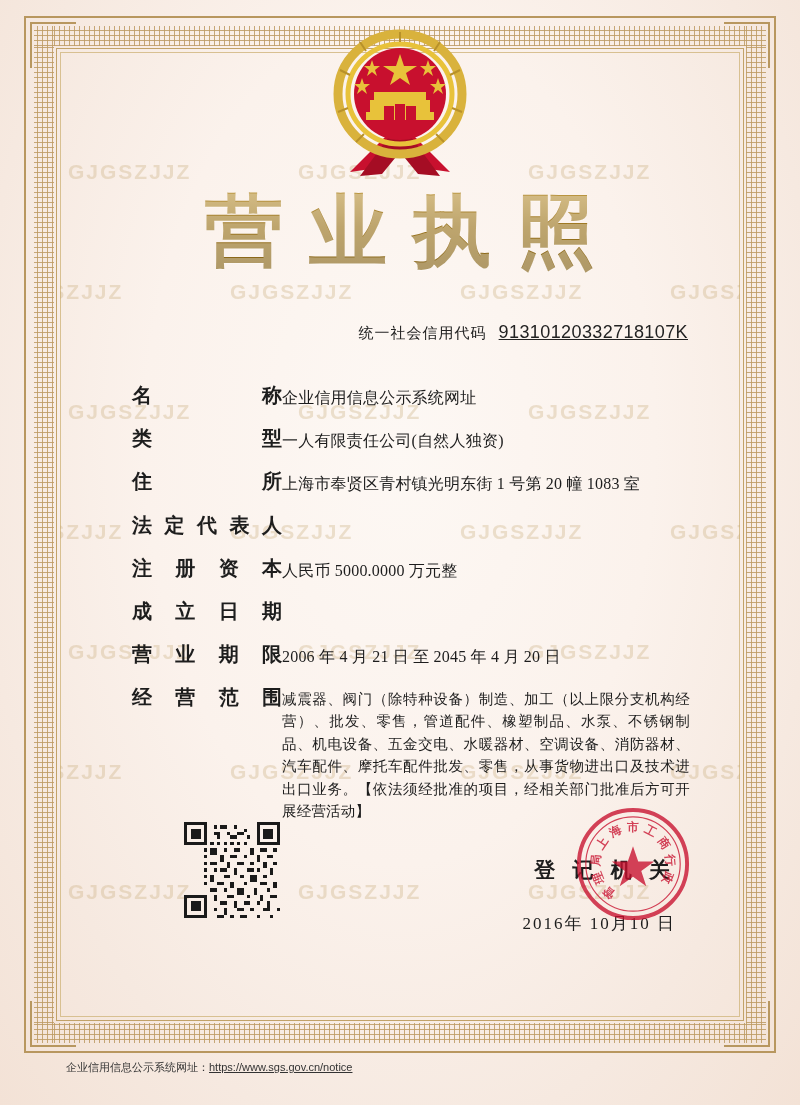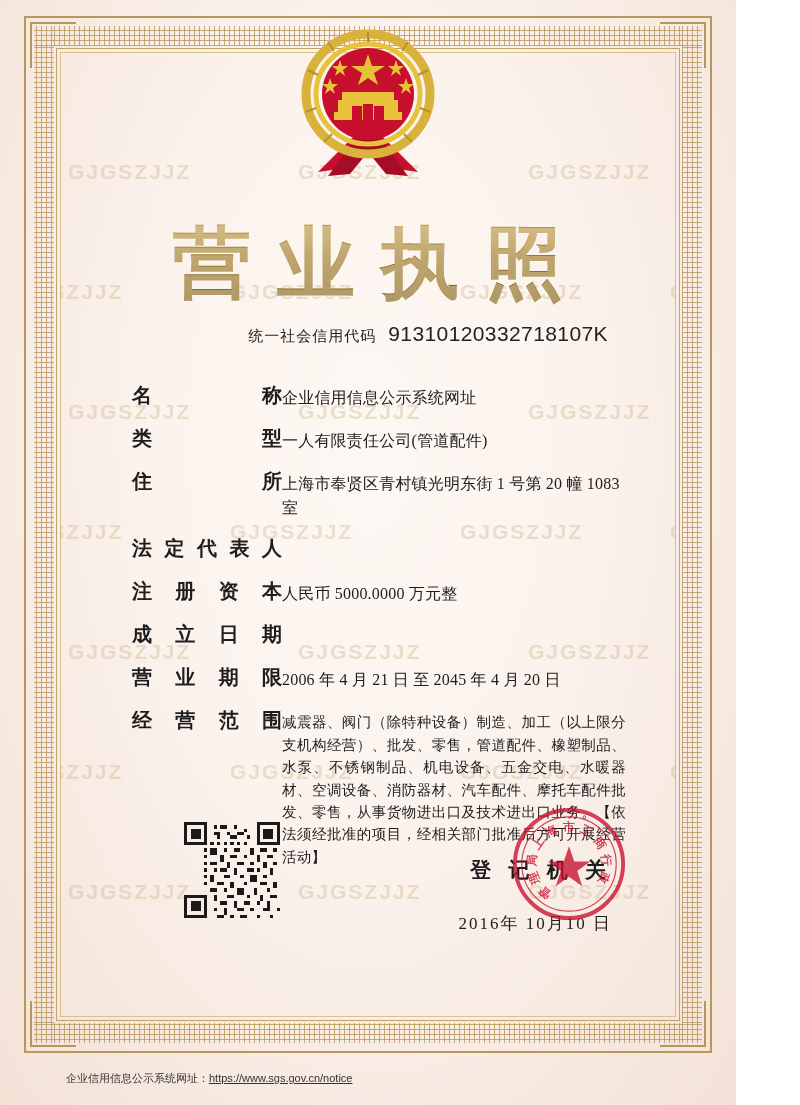--- a/index.html
+++ b/index.html
@@ -8,21 +8,21 @@
   }
   body {
     width: 800px;
     height: 1105px;
     background: #ffffff;
     font-family: "Liberation Serif", serif;
     overflow: hidden;
   }
   .page {
     position: relative;
-    width: 736px;
+    width: 800px;
     height: 1105px;
     background:
       radial-gradient(ellipse at 50% 40%, #fdf8f4 0%, #fbf2ec 45%, #f6e9e0 75%, #f3e2d6 100%);
     box-sizing: border-box;
   }
 
   
   .frame-outer {
     position: absolute;
     left: 24px; top: 16px; right: 24px; bottom: 52px;
@@ -92,61 +92,62 @@
     top: 26px;
     transform: translateX(-50%);
     width: 160px;
     height: 150px;
   }
 
   
   .title {
     position: absolute;
     left: 0; right: 0;
-    top: 212px;
+    top: 180px;
     text-align: center;
     font-family: "Liberation Serif", serif;
     font-weight: bold;
     font-size: 78px;
     letter-spacing: 26px;
     text-indent: 26px;
     color: #8d6a1f;
     background: linear-gradient(180deg, #c8a44f 0%, #9b7520 45%, #7d5c13 100%);
     -webkit-background-clip: text;
     background-clip: text;
     -webkit-text-fill-color: transparent;
     text-shadow: 0 1px 0 rgba(255,255,255,.35);
   }
 
   
   .codes {
     position: absolute;
-    right: 128px;
+    right: 112px;
     top: 322px;
     text-align: right;
     font-family: "Liberation Serif", serif;
     color: #2b2b2b;
   }
   .code-row {
     display: flex;
     justify-content: flex-end;
     align-items: baseline;
     margin-bottom: 6px;
   }
   .code-label {
     font-size: 15px;
     letter-spacing: 1px;
     color: #222;
   }
   .code-value {
-    font-size: 21px;
+    font-size: 18px;
     margin-left: 12px;
     letter-spacing: .4px;
     color: #222;
     font-family: "Liberation Sans", sans-serif;
+    text-decoration: underline;
   }
 
   
   .fields {
     position: absolute;
     left: 132px;
     right: 110px;
     top: 382px;
   }
   .field-row {
@@ -213,21 +214,21 @@
     right: 108px;
     bottom: 182px;
     width: 118px;
     height: 118px;
   }
 
   
   .footer-left {
     position: absolute;
     left: 66px;
-    bottom: 19px;
+    bottom: 30px;
     font-size: 11px;
     color: #333;
     font-family: "Liberation Serif", serif;
   }
   .footer-left .url {
     font-family: "Liberation Sans", sans-serif;
     text-decoration: underline;
   }
   .footer-right {
     position: absolute;
@@ -334,21 +335,21 @@
           <span>称</span>
         </div>
       <div class="field-value">企业信用信息公示系统网址</div>
     </div>
 
     <div class="field-row">
       <div class="field-label">
           <span>类</span>
           <span>型</span>
         </div>
-      <div class="field-value">一人有限责任公司(管道配件)</div>
+      <div class="field-value">一人有限责任公司(自然人独资)</div>
     </div>
 
     <div class="field-row">
       <div class="field-label">
           <span>住</span>
           <span>所</span>
         </div>
       <div class="field-value">上海市奉贤区青村镇光明东街 1 号第 20 幢 1083 室</div>
     </div>
 

